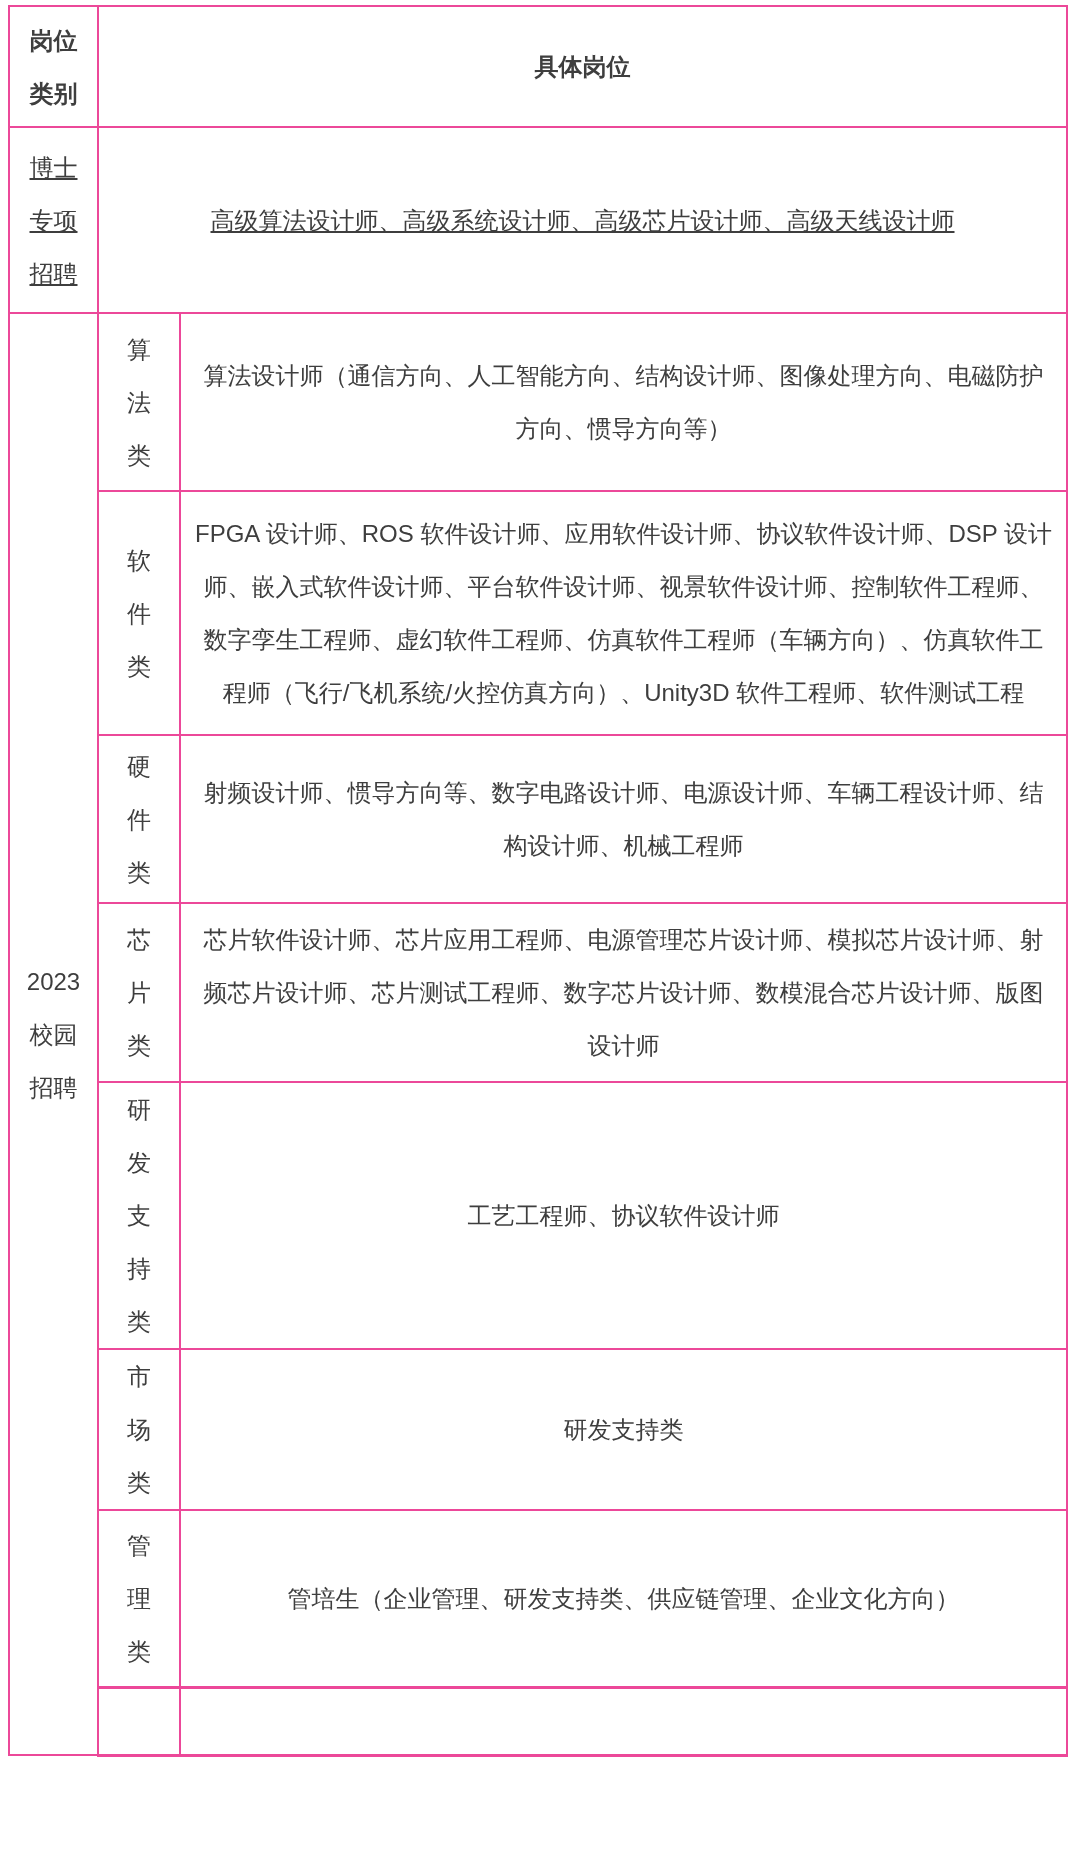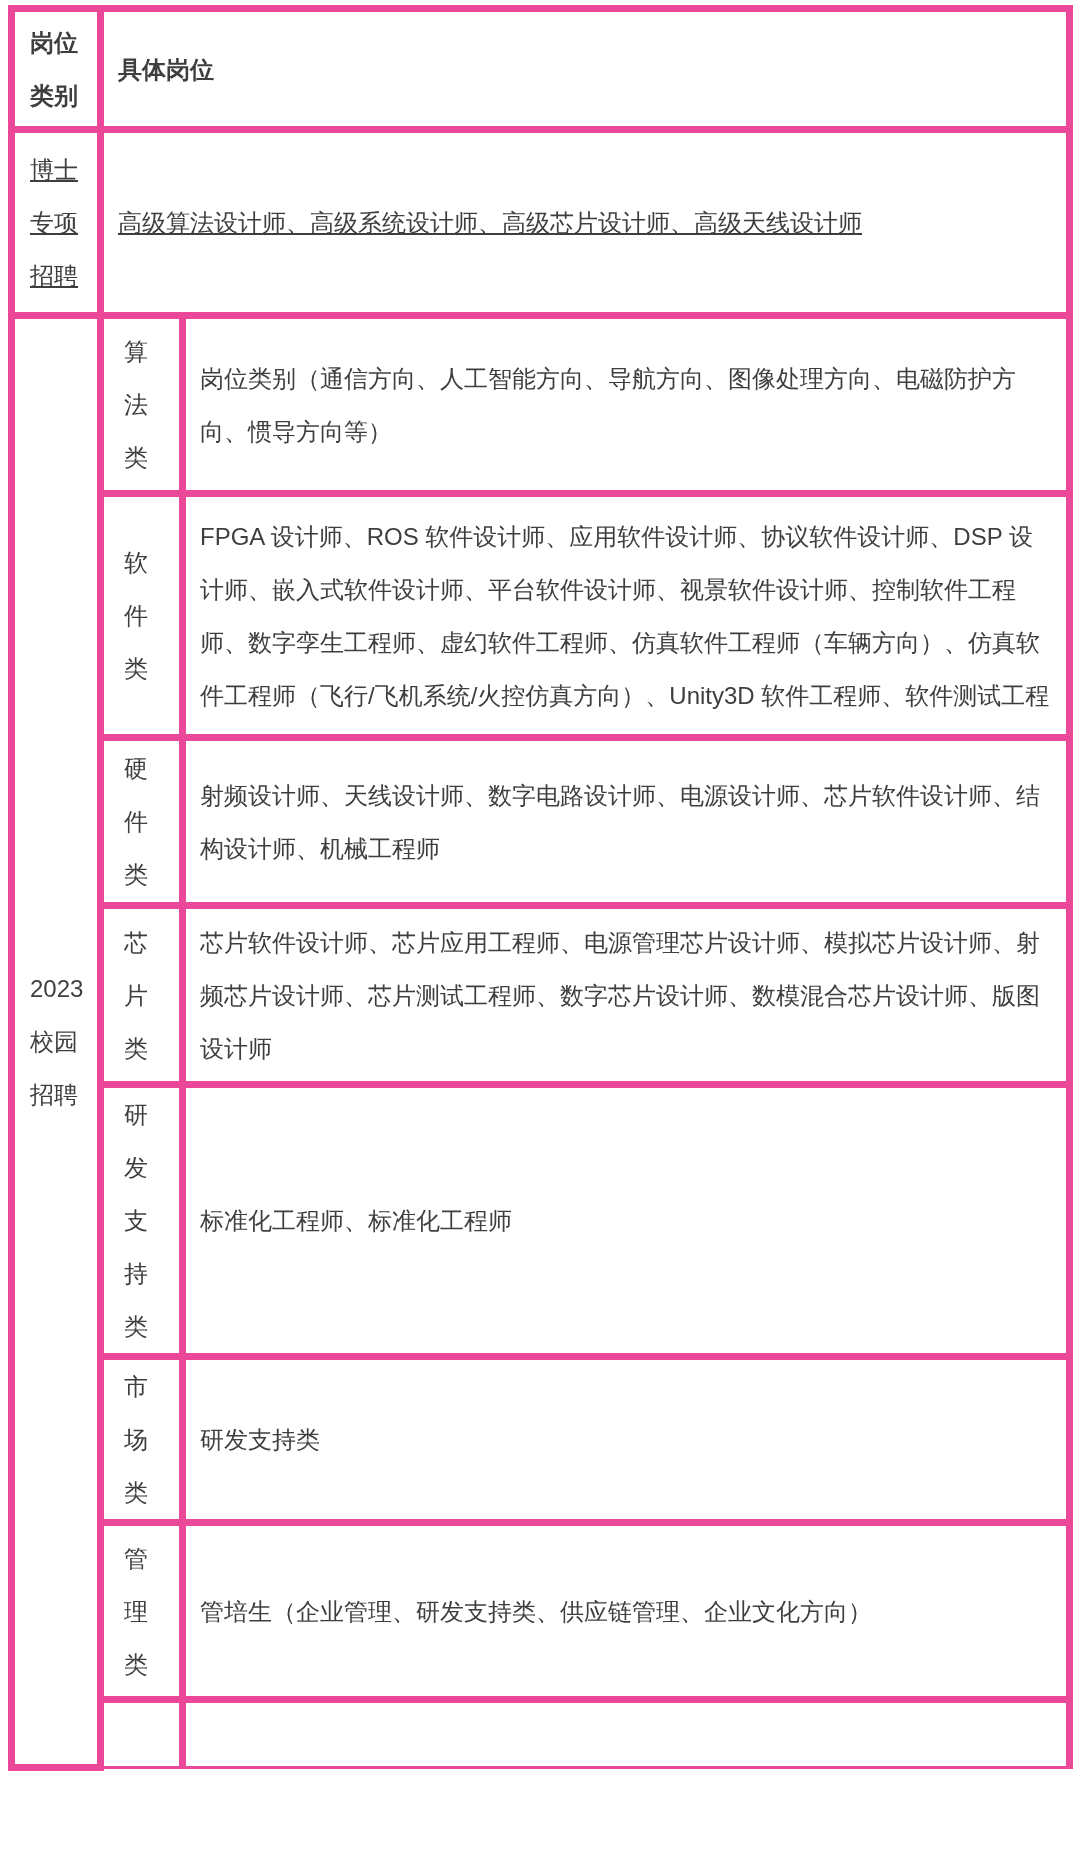--- a/index.html
+++ b/index.html
@@ -24,22 +24,22 @@
     left: 8px;
     top: 5px;
     width: 1058px;
     border-collapse: collapse;
     table-layout: fixed;
     font-size: 24px;
     line-height: 53px;
     color: #3e3e3e;
   }
   table.positions td {
-    border: 7px solid #ec4899;
-    text-align: left;
+    border: 2px solid #ec4899;
+    text-align: center;
     vertical-align: middle;
     overflow: hidden;
   }
   
   td.cat  { padding: 0 15px; }
   td.sub  { padding: 0 20px; }
   td.pos  { padding: 0 14px; border-radius: 14px; }
   td.head { font-weight: bold; }
 
   
@@ -75,41 +75,41 @@
     </tr>
 
     <tr class="r-phd">
       <td class="cat">博士专项招聘</td>
       <td class="pos" colspan="2">高级算法设计师、高级系统设计师、高级芯片设计师、高级天线设计师</td>
     </tr>
 
     <tr class="r-c0">
       <td class="cat" rowspan="8">2023校园招聘</td>
       <td class="sub">算法类</td>
-      <td class="pos">岗位类别（通信方向、人工智能方向、导航方向、图像处理方向、电磁防护方向、惯导方向等）</td>
+      <td class="pos">算法设计师（通信方向、人工智能方向、结构设计师、图像处理方向、电磁防护方向、惯导方向等）</td>
     </tr>
 
     <tr class="r-c1">
       <td class="sub">软件类</td>
       <td class="pos">FPGA 设计师、ROS 软件设计师、应用软件设计师、协议软件设计师、DSP 设计师、嵌入式软件设计师、平台软件设计师、视景软件设计师、控制软件工程师、数字孪生工程师、虚幻软件工程师、仿真软件工程师（车辆方向）、仿真软件工程师（飞行/飞机系统/火控仿真方向）、Unity3D 软件工程师、软件测试工程</td>
     </tr>
 
     <tr class="r-c2">
       <td class="sub">硬件类</td>
-      <td class="pos">射频设计师、天线设计师、数字电路设计师、电源设计师、芯片软件设计师、结构设计师、机械工程师</td>
+      <td class="pos">射频设计师、惯导方向等、数字电路设计师、电源设计师、车辆工程设计师、结构设计师、机械工程师</td>
     </tr>
 
     <tr class="r-c3">
       <td class="sub">芯片类</td>
       <td class="pos">芯片软件设计师、芯片应用工程师、电源管理芯片设计师、模拟芯片设计师、射频芯片设计师、芯片测试工程师、数字芯片设计师、数模混合芯片设计师、版图设计师</td>
     </tr>
 
     <tr class="r-c4">
       <td class="sub">研发支持类</td>
-      <td class="pos">标准化工程师、标准化工程师</td>
+      <td class="pos">工艺工程师、协议软件设计师</td>
     </tr>
 
     <tr class="r-c5">
       <td class="sub">市场类</td>
       <td class="pos">研发支持类</td>
     </tr>
 
     <tr class="r-c6">
       <td class="sub">管理类</td>
       <td class="pos">管培生（企业管理、研发支持类、供应链管理、企业文化方向）</td>

